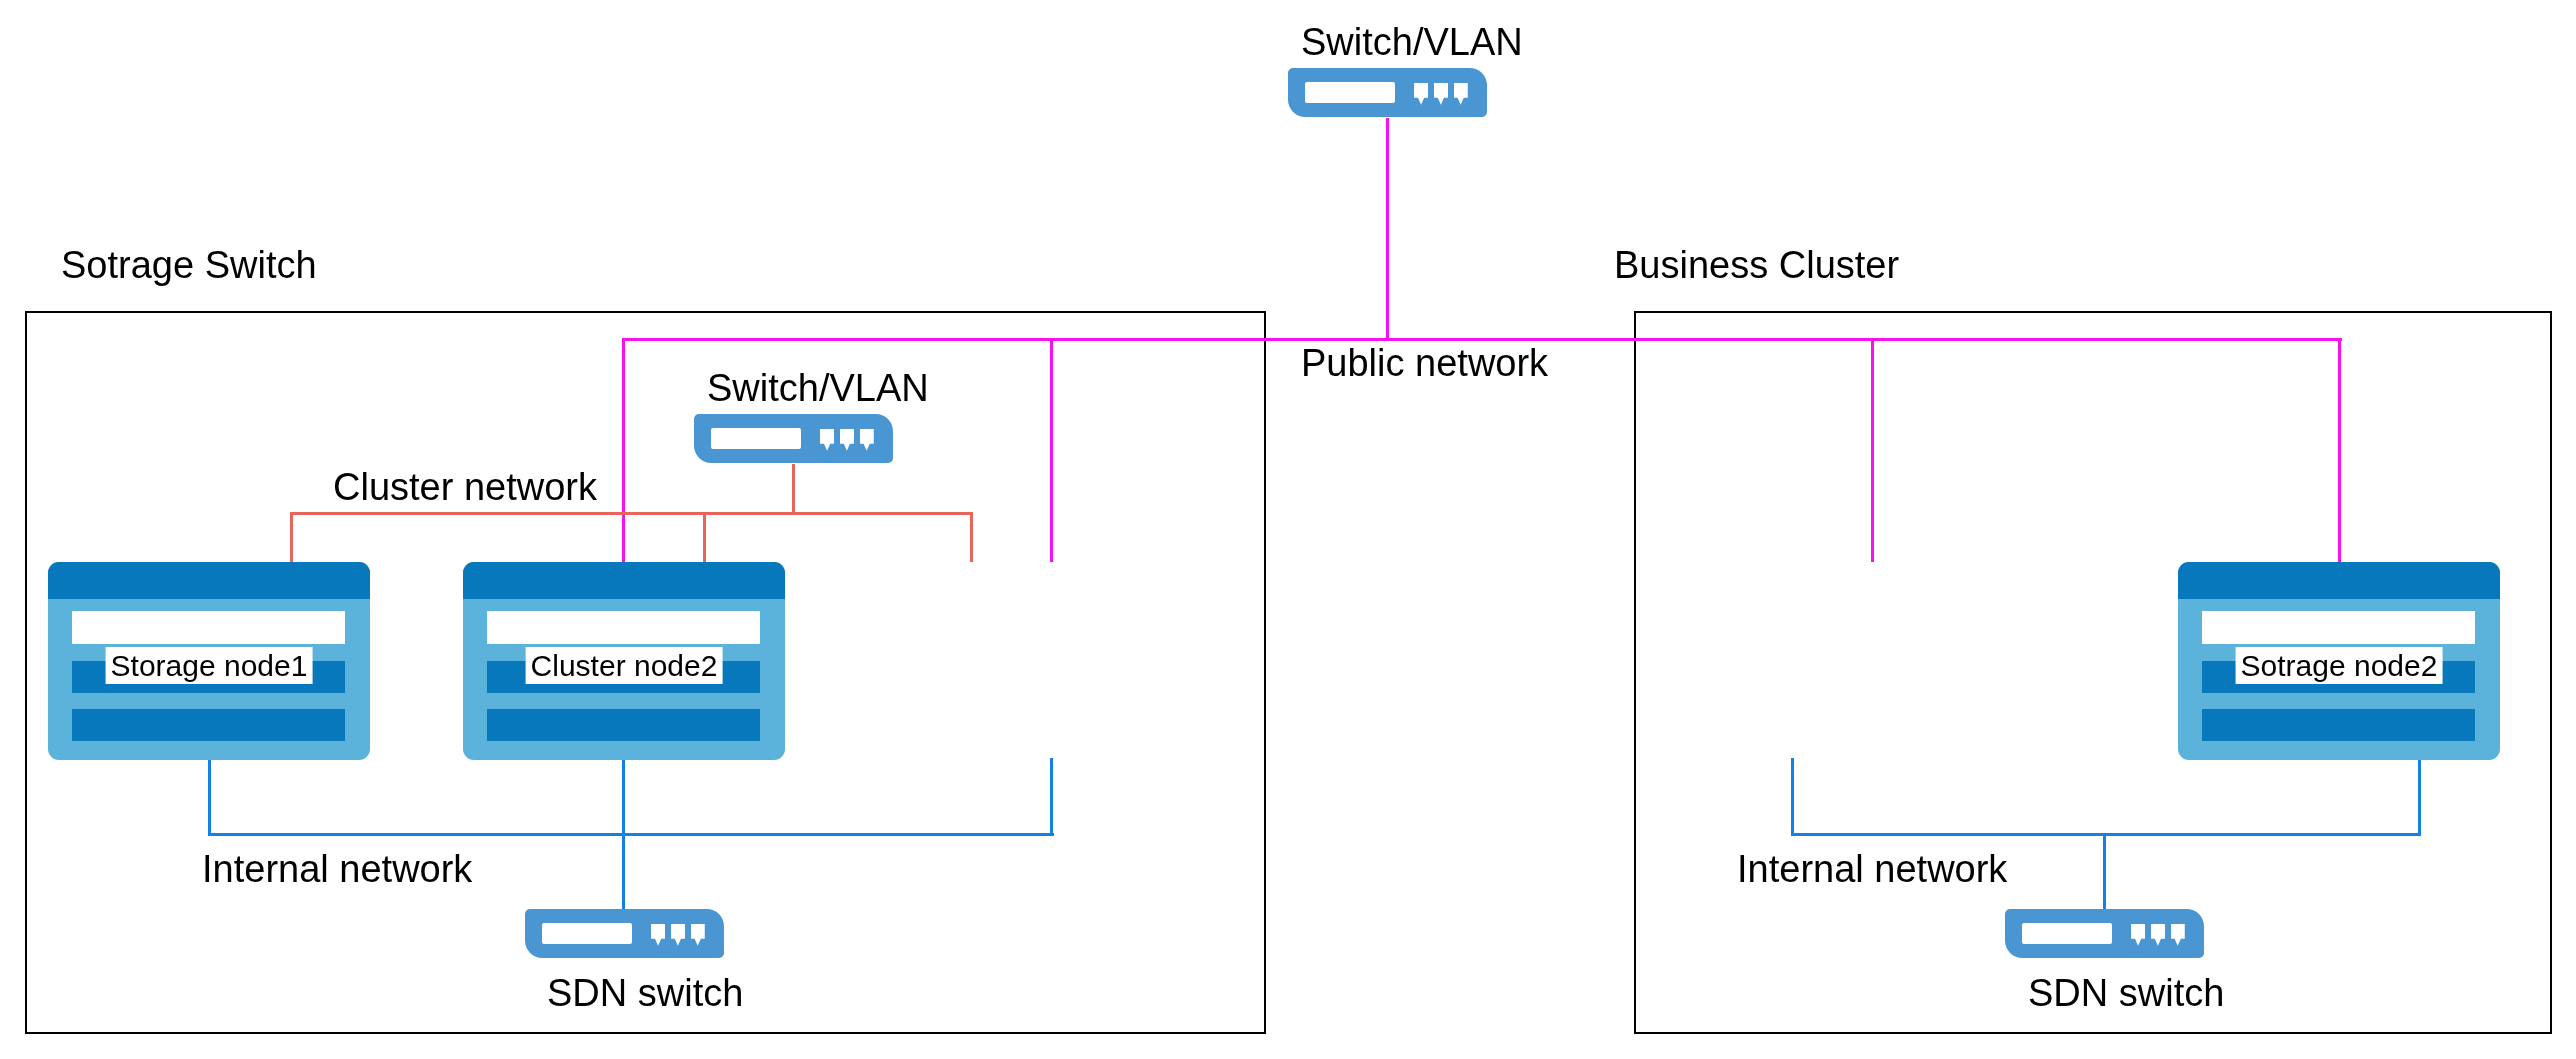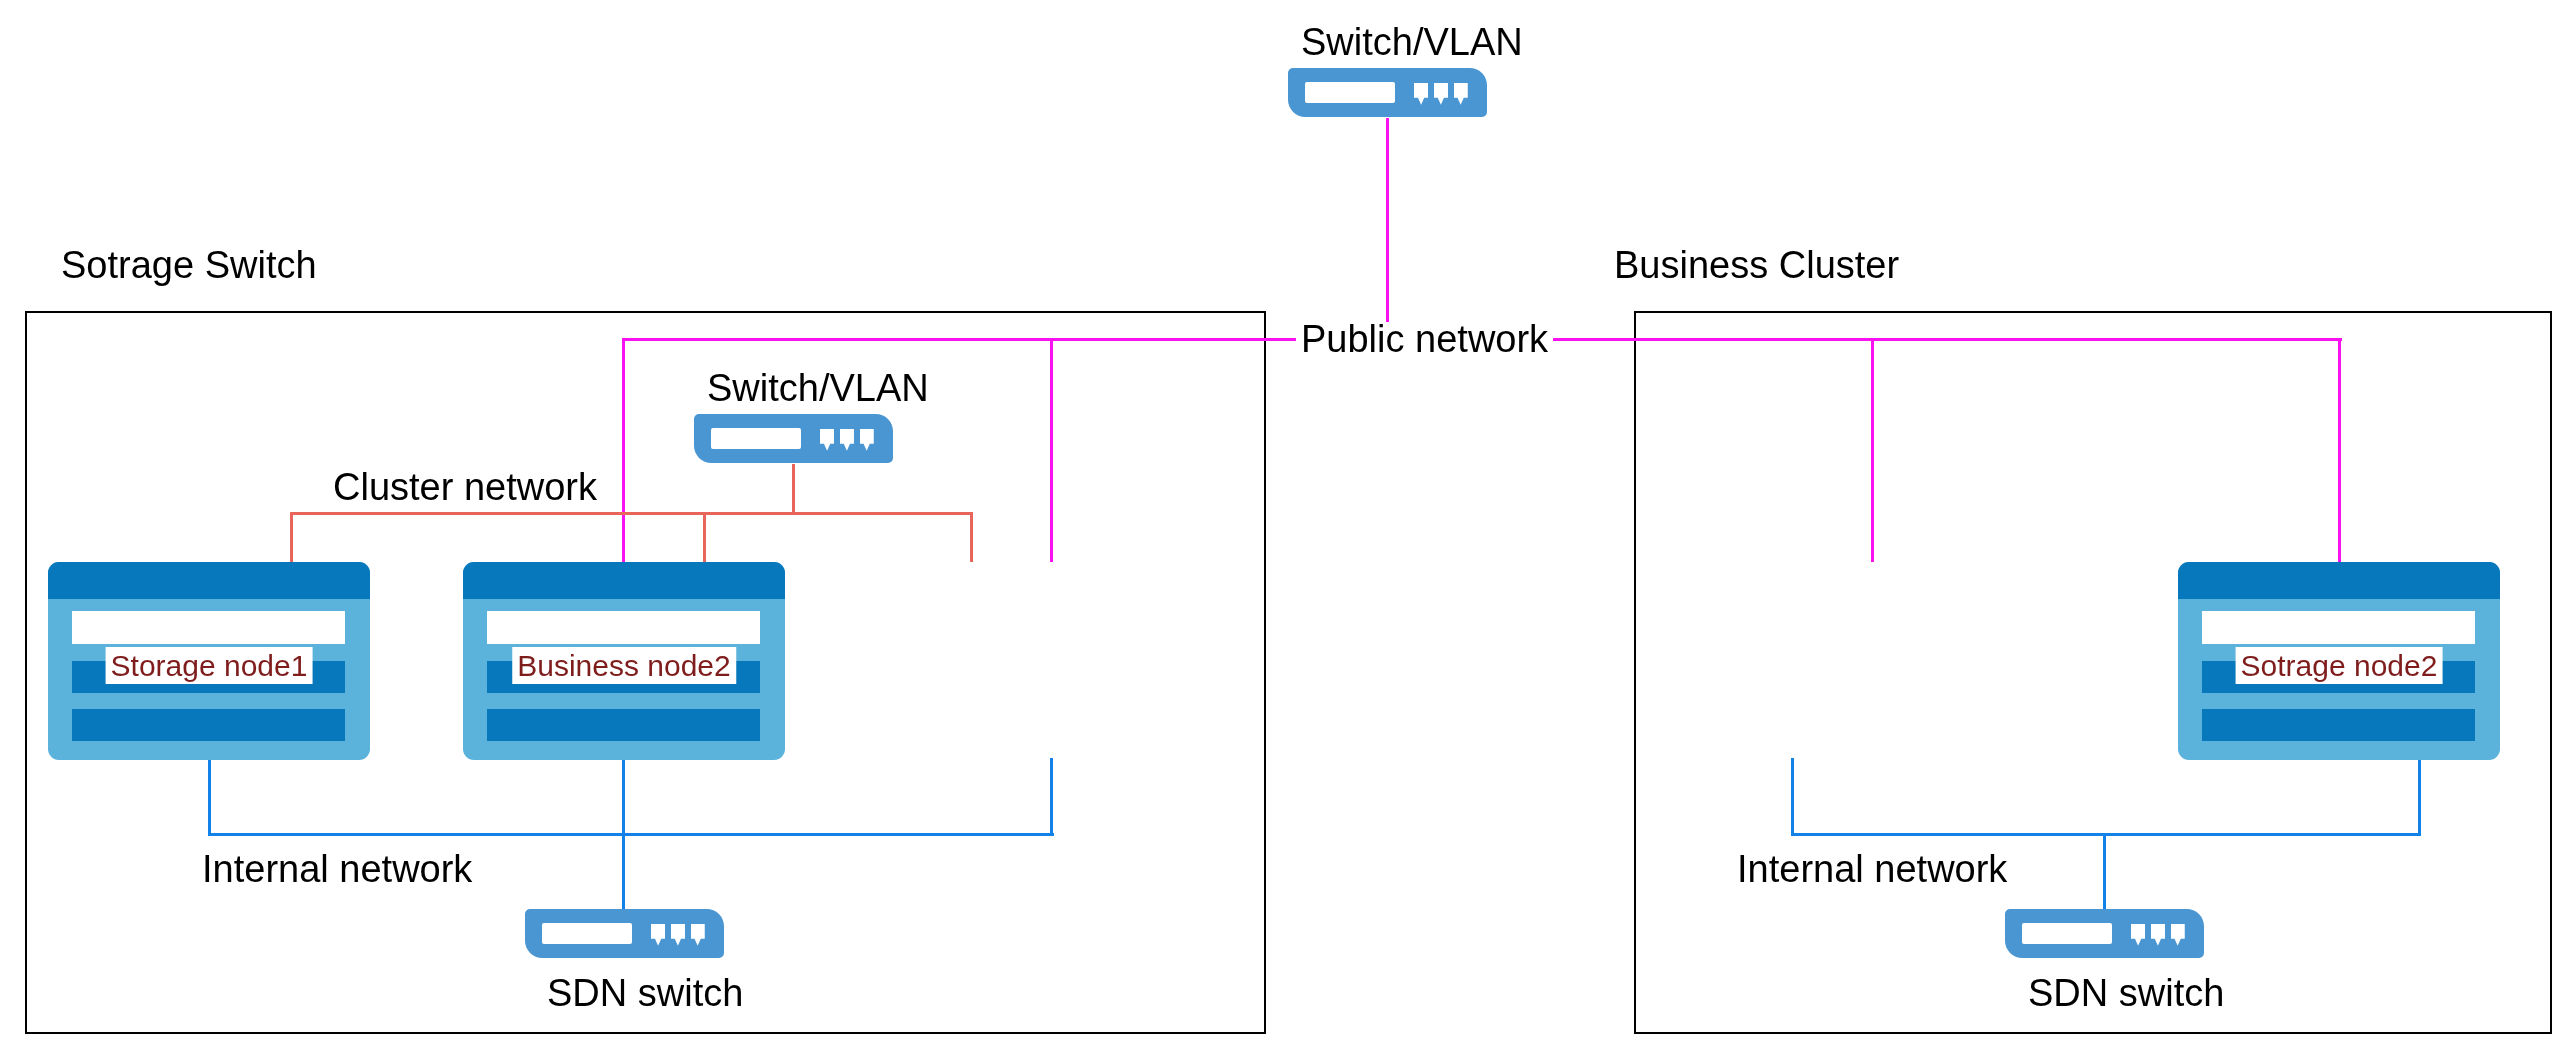--- a/index.html
+++ b/index.html
@@ -27,20 +27,21 @@
     position: absolute;
     font-size: 38px;
     line-height: 35px;
     color: #000;
     white-space: nowrap;
   }
   .lbl.center { text-align: center; }
   .lbl.on-line {
     background: #ffffff;
     padding: 0 5px;
+    margin-top: 24px;
   }
   
   .hline, .vline { position: absolute; }
   .hline { height: 3.1px; }
   .vline { width: 3.1px; }
   .public   { background: var(--line-public, #FA10F0); }
   .clusternet { background: var(--line-cluster, #E8655C); }
   .internal { background: var(--line-internal, #1281E8); }
 
   
@@ -69,21 +70,21 @@
   .node-slot.dark2 { top: 147px; height: 32px; background: var(--node-dark, #0878BD); }
   .node-label {
     position: absolute;
     top: 85px;
     left: 50%;
     transform: translateX(-50%);
     height: 37px;
     line-height: 37px;
     padding: 0 5px;
     background: #ffffff;
-    color: #7f1d1d;
+    color: #000000;
     font-size: 30px;
     white-space: nowrap;
   }
 
   
   .switch-icon {
     position: absolute;
     width: 199px;
     height: 49px;
     background: var(--switch-blue, #4A96D2);
@@ -184,21 +185,21 @@
     <div class="node-slot white"></div>
     <div class="node-slot dark1"></div>
     <div class="node-slot dark2"></div>
     <div class="node-label">Storage node1</div>
   </div>
   <div class="node" style="left:463px">
     <div class="node-header"></div>
     <div class="node-slot white"></div>
     <div class="node-slot dark1"></div>
     <div class="node-slot dark2"></div>
-    <div class="node-label">Business node2</div>
+    <div class="node-label">Cluster node2</div>
   </div>
 
   <div class="node" style="left:2178px">
     <div class="node-header"></div>
     <div class="node-slot white"></div>
     <div class="node-slot dark1"></div>
     <div class="node-slot dark2"></div>
     <div class="node-label">Sotrage node2</div>
   </div>
 

